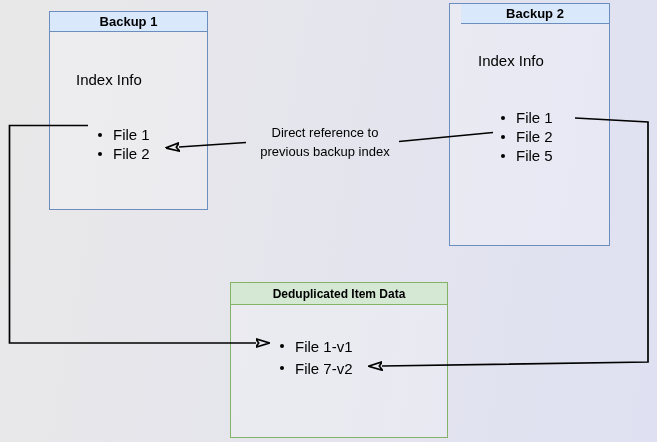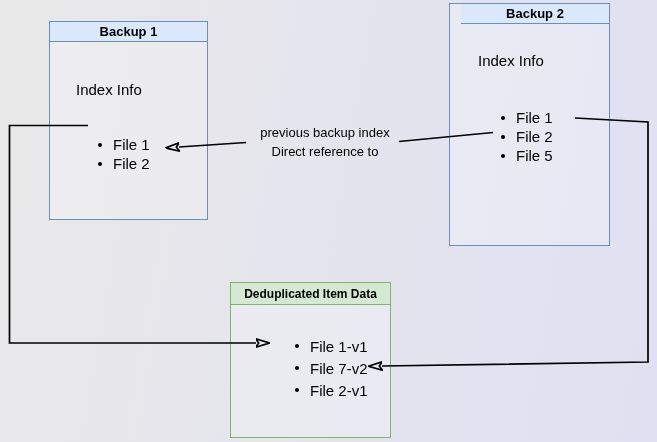--- a/index.html
+++ b/index.html
@@ -62,21 +62,21 @@
   }
   svg.edges path{
     stroke:#000;stroke-width:1.7;fill:none;
   }
 </style>
 </head>
 <body>
 
 <div class="canvas">
 
-  <div class="box blue" style="left:49px;top:21px;width:159px;height:199px;">
+  <div class="box blue" style="left:49px;top:11px;width:159px;height:199px;">
     <div class="box-header">Backup 1</div>
     <div class="subtitle" style="left:26px;top:58px;">Index Info</div>
     <ul class="file-list" style="left:42px;top:113px;">
       <li>
         <span class="dot"></span>
         <span>File 1</span>
       </li>
       <li>
         <span class="dot"></span>
         <span>File 2</span>
@@ -96,48 +96,44 @@
         <span class="dot"></span>
         <span>File 2</span>
       </li>
       <li>
         <span class="dot"></span>
         <span>File 5</span>
       </li>
     </ul>
   </div>
 
-  <div class="box green" style="left:230px;top:282px;width:161px;height:156px;">
+  <div class="box green" style="left:230px;top:282px;width:218px;height:156px;">
     <div class="box-header">Deduplicated Item Data</div>
-    <ul class="file-list" style="left:58px;top:52px;">
+    <ul class="file-list" style="left:43px;top:52px;">
       <li>
         <span class="dot"></span>
         <span>File 1-v1</span>
       </li>
       <li>
         <span class="dot"></span>
         <span>File 7-v2</span>
-      </li>
-      <li>
-        <span class="dot"></span>
-        <span>File 2-v1</span>
       </li>
     </ul>
   </div>
 
   <svg class="edges" width="657" height="442" viewBox="0 0 657 442">
     <defs>
       <marker id="arrowhead" markerUnits="userSpaceOnUse" viewBox="0 0 14 10" markerWidth="14" markerHeight="10" refX="0.5" refY="5" orient="auto">
         <path d="M 0 0.7 L 14 5 L 0 9.3 L 3.2 5 Z" fill="#000" stroke="none"></path>
       </marker>
     </defs>
     <path d="M 88 125.5 L 9.5 125.5 L 9.5 343 L 256 343" marker-end="url(#arrowhead)"></path>
     <path d="M 575 118 L 648 122 L 648 362 L 382 366" marker-end="url(#arrowhead)"></path>
     <path d="M 493 132.5 L 399 141.5"></path>
     <path d="M 246 142.5 L 179 147" marker-end="url(#arrowhead)"></path>
   </svg>
 
   <div class="edge-label">
+    <div>Direct reference to</div>
     <div>previous backup index</div>
-    <div>Direct reference to</div>
   </div>
 
 </div>
 
 </body></html>

